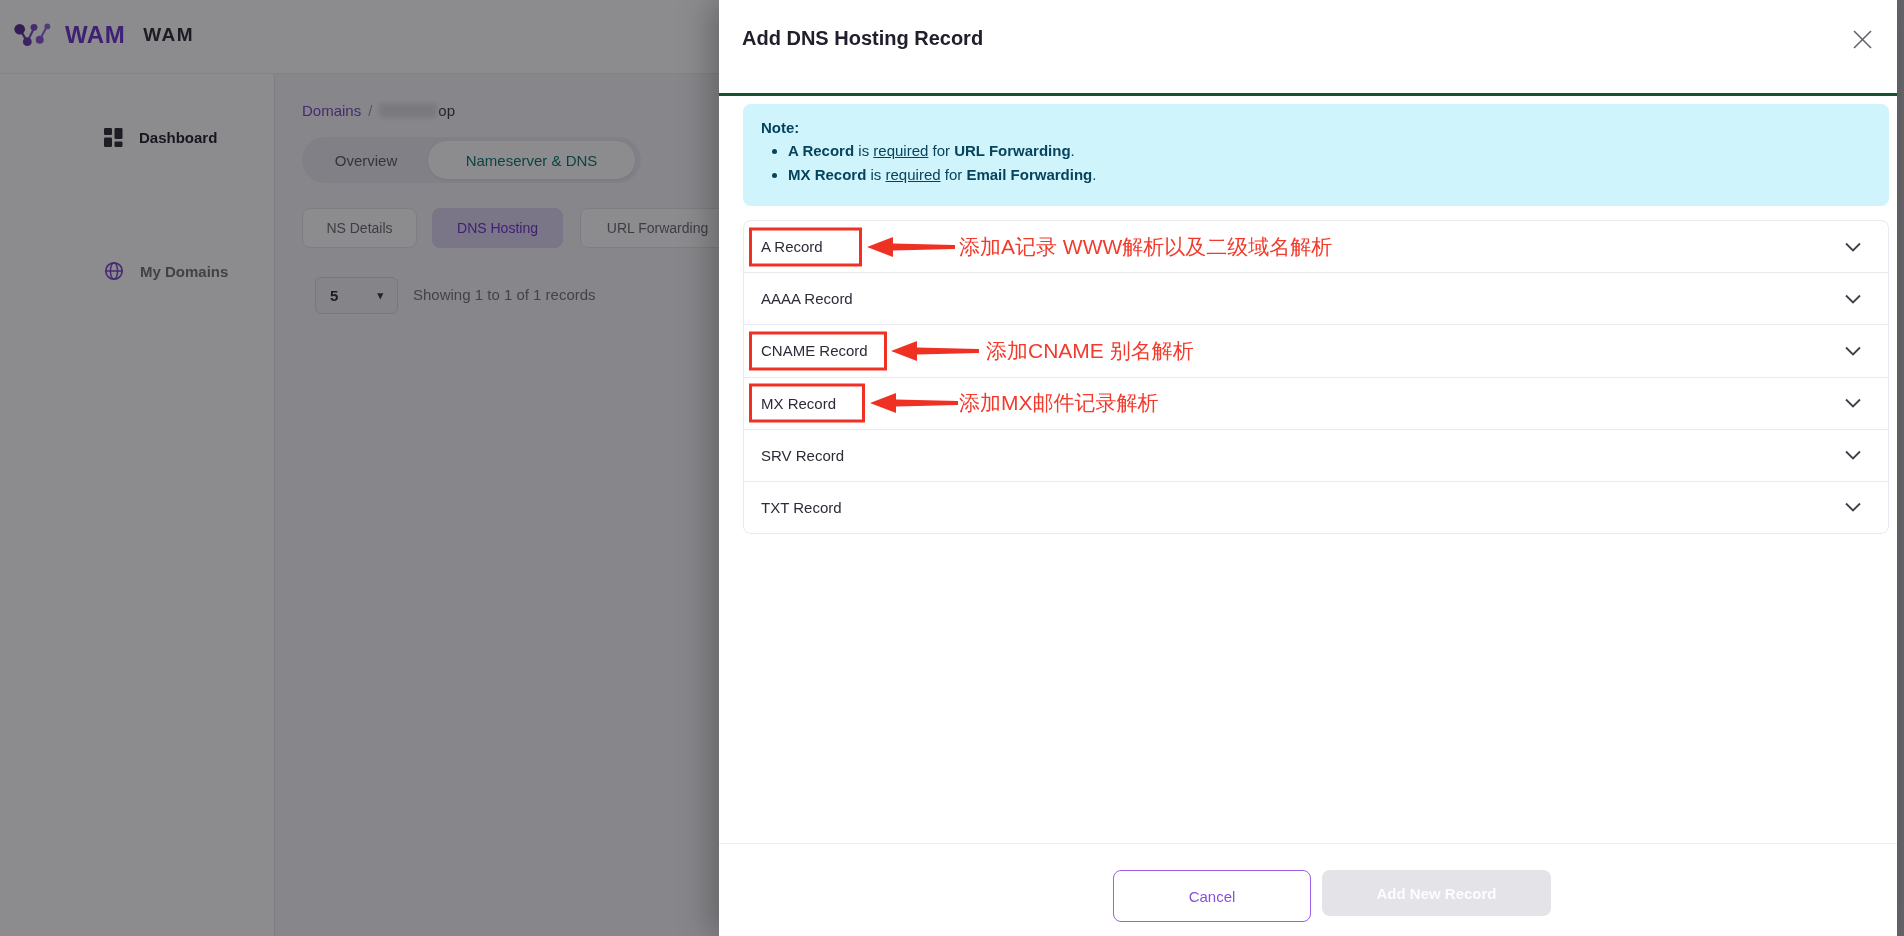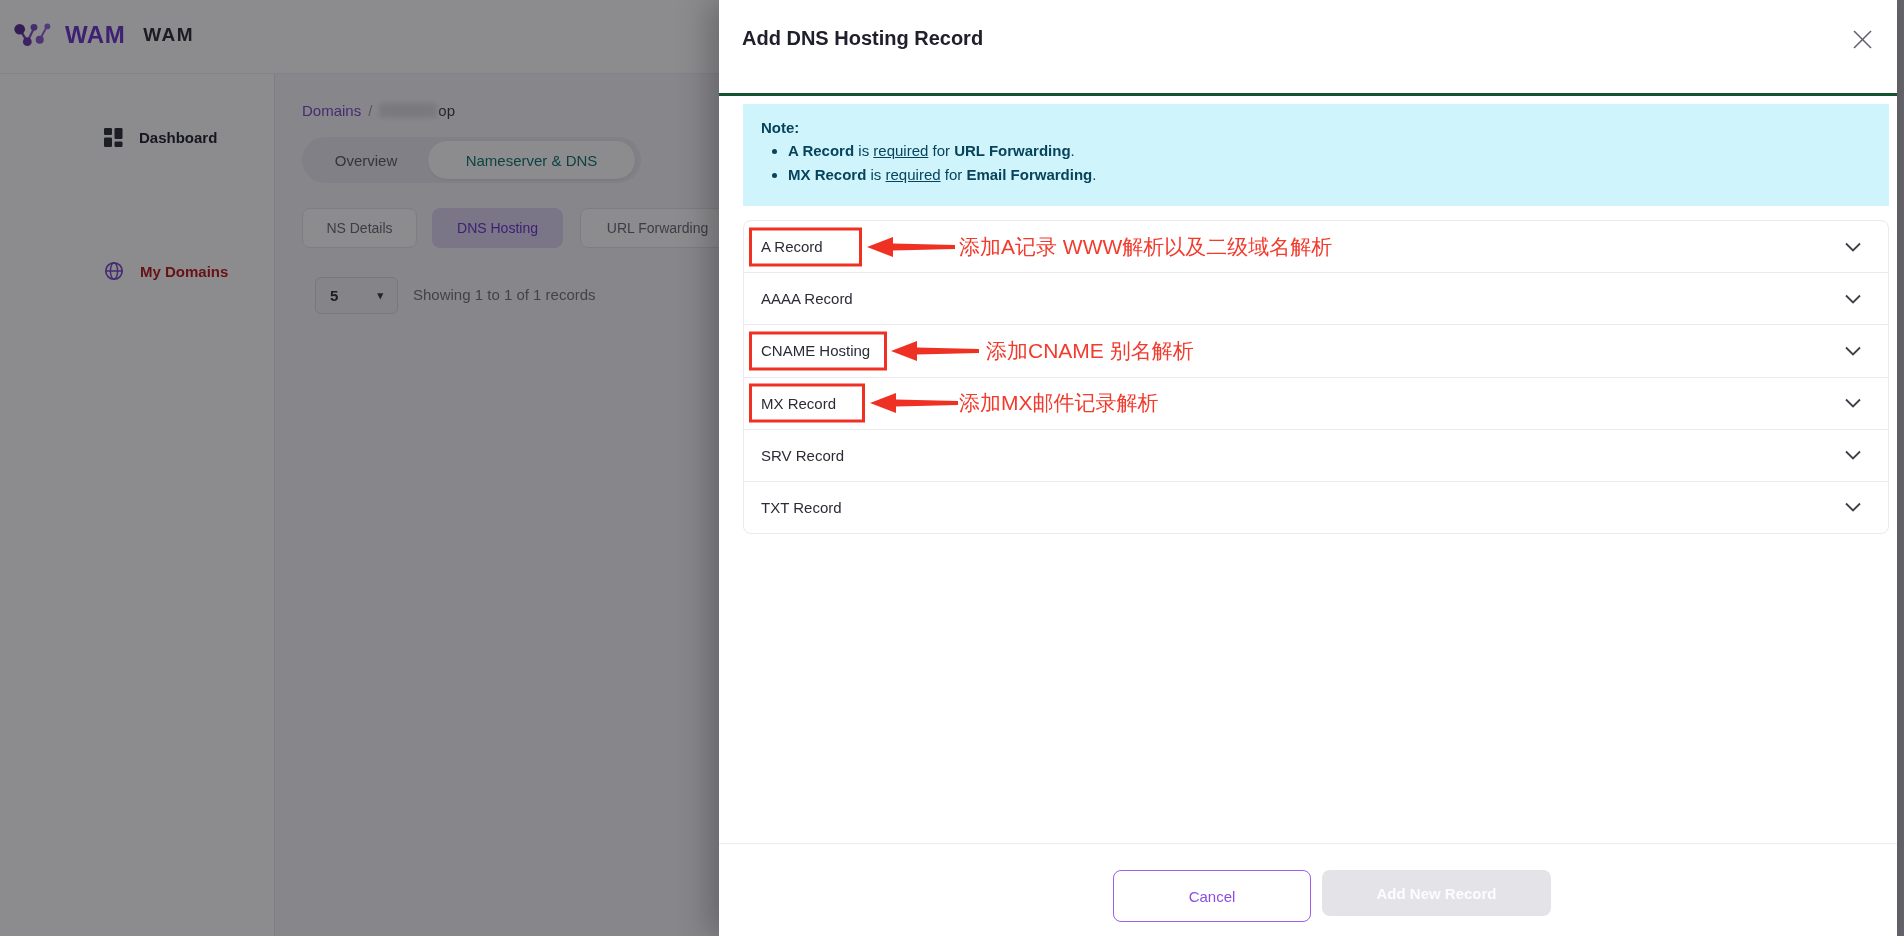--- a/index.html
+++ b/index.html
@@ -9,21 +9,21 @@
 
   
   .topbar { position:absolute; left:0; top:0; width:1904px; height:74px; background:#fff; border-bottom:1px solid #ececf0; z-index:1; }
   .logo-wrap { position:absolute; left:13px; top:18px; display:flex; align-items:center; gap:10px; }
   .logo-text { font-size:24px; font-weight:800; color:#6d35c8; letter-spacing:.5px; }
   .app-name { font-size:19px; font-weight:700; color:#2c2c34; letter-spacing:1.5px; margin-left:8px; }
 
   .sidebar { position:absolute; left:0; top:74px; width:275px; height:862px; background:#fff; border-right:1px solid #e4e4e8; z-index:1; }
   .side-item { position:absolute; left:0; width:275px; height:46px; display:flex; align-items:center; gap:16px; padding-left:104px; cursor:pointer; }
   .side-item .lbl { font-size:15px; font-weight:600; color:#22222e; }
-  .side-item.active .lbl { color:#b91c1c; }
+  .side-item.active .lbl { color:#737373; }
 
   .content { position:absolute; left:276px; top:74px; width:1628px; height:862px; background:#f5f5f8; z-index:1; }
 
   .breadcrumb { position:absolute; left:302px; top:99px; height:22px; display:flex; align-items:center; font-size:15px; z-index:1; }
   .breadcrumb .root { color:#7b49c5; cursor:pointer; }
   .breadcrumb .sep { color:#9a9aa2; margin:0 7px; }
   .blurred-domain { display:inline-block; width:58px; height:15px; background:#dcdce0; border-radius:3px; filter:blur(2.5px); margin-right:1px; }
   .breadcrumb .suffix { color:#3a3a44; }
 
   .tab-pill-group { position:absolute; left:302px; top:137px; width:339px; height:46px; background:#e9e9ee; border-radius:23px; z-index:1; }
@@ -54,21 +54,21 @@
 
   
   .overlay { position:absolute; left:0; top:0; width:1904px; height:936px; background:rgba(10,10,18,.47); z-index:50; }
 
   
   .modal { position:absolute; left:719px; top:0; width:1178px; height:936px; background:#fff; z-index:100; box-shadow:-10px 0 30px rgba(0,0,0,.25); }
   .modal-header { position:absolute; left:0; top:0; width:1178px; height:96px; border-bottom:3px solid #14532d; }
   .modal-title { position:absolute; left:23px; top:27px; font-size:20px; font-weight:600; color:#20202c; }
   .modal-close { position:absolute; right:24px; top:28px; width:22px; height:22px; cursor:pointer; display:flex; align-items:center; justify-content:center; }
 
-  .note-box { position:absolute; left:24px; top:104px; width:1146px; height:102px; background:#cff4fc; border-radius:0; padding:13px 18px; color:#07445c; }
+  .note-box { position:absolute; left:24px; top:104px; width:1146px; height:102px; background:#cff4fc; border-radius:8px; padding:13px 18px; color:#07445c; }
   .note-title { font-size:15px; font-weight:700; line-height:22px; }
   .note-list { list-style:disc; margin-left:27px; }
   .note-list li { font-size:15px; line-height:24px; }
   .note-list b { font-weight:700; }
   .note-list u { text-decoration:underline; }
 
   .accordion { position:absolute; left:24px; top:220px; width:1146px; height:314px; border:1px solid #e9e9ef; border-radius:8px; background:#fff; display:flex; flex-direction:column; }
   .acc-row { position:relative; flex:1; display:flex; align-items:center; cursor:pointer; }
   .acc-row + .acc-row { border-top:1px solid #e9e9ef; }
   .acc-label { margin-left:17px; font-size:15px; color:#2c2c38; }
@@ -192,21 +192,21 @@
       <div class="acc-row">
         <span class="acc-label">AAAA Record</span>
         <span class="acc-chev">
           <svg width="16" height="10" viewBox="0 0 16 10">
               <polyline points="1,1.5 8,8.5 15,1.5" fill="none" stroke="#3f3f4a" stroke-width="1.8"></polyline>
             </svg>
         </span>
       </div>
 
       <div class="acc-row">
-        <span class="acc-label">CNAME Hosting</span>
+        <span class="acc-label">CNAME Record</span>
         <span class="red-box" style="width:138px;"></span>
         <svg class="red-arrow" style="left:147px;" viewBox="0 0 88 22">
           <polygon points="0,11 26,1 26,7.5 88,9 88,13 26,14.5 26,21" fill="#ef3124"></polygon>
         </svg>
         <span class="red-note" style="left:242px;">添加CNAME 别名解析</span>
         <span class="acc-chev">
           <svg width="16" height="10" viewBox="0 0 16 10">
               <polyline points="1,1.5 8,8.5 15,1.5" fill="none" stroke="#3f3f4a" stroke-width="1.8"></polyline>
             </svg>
         </span>

